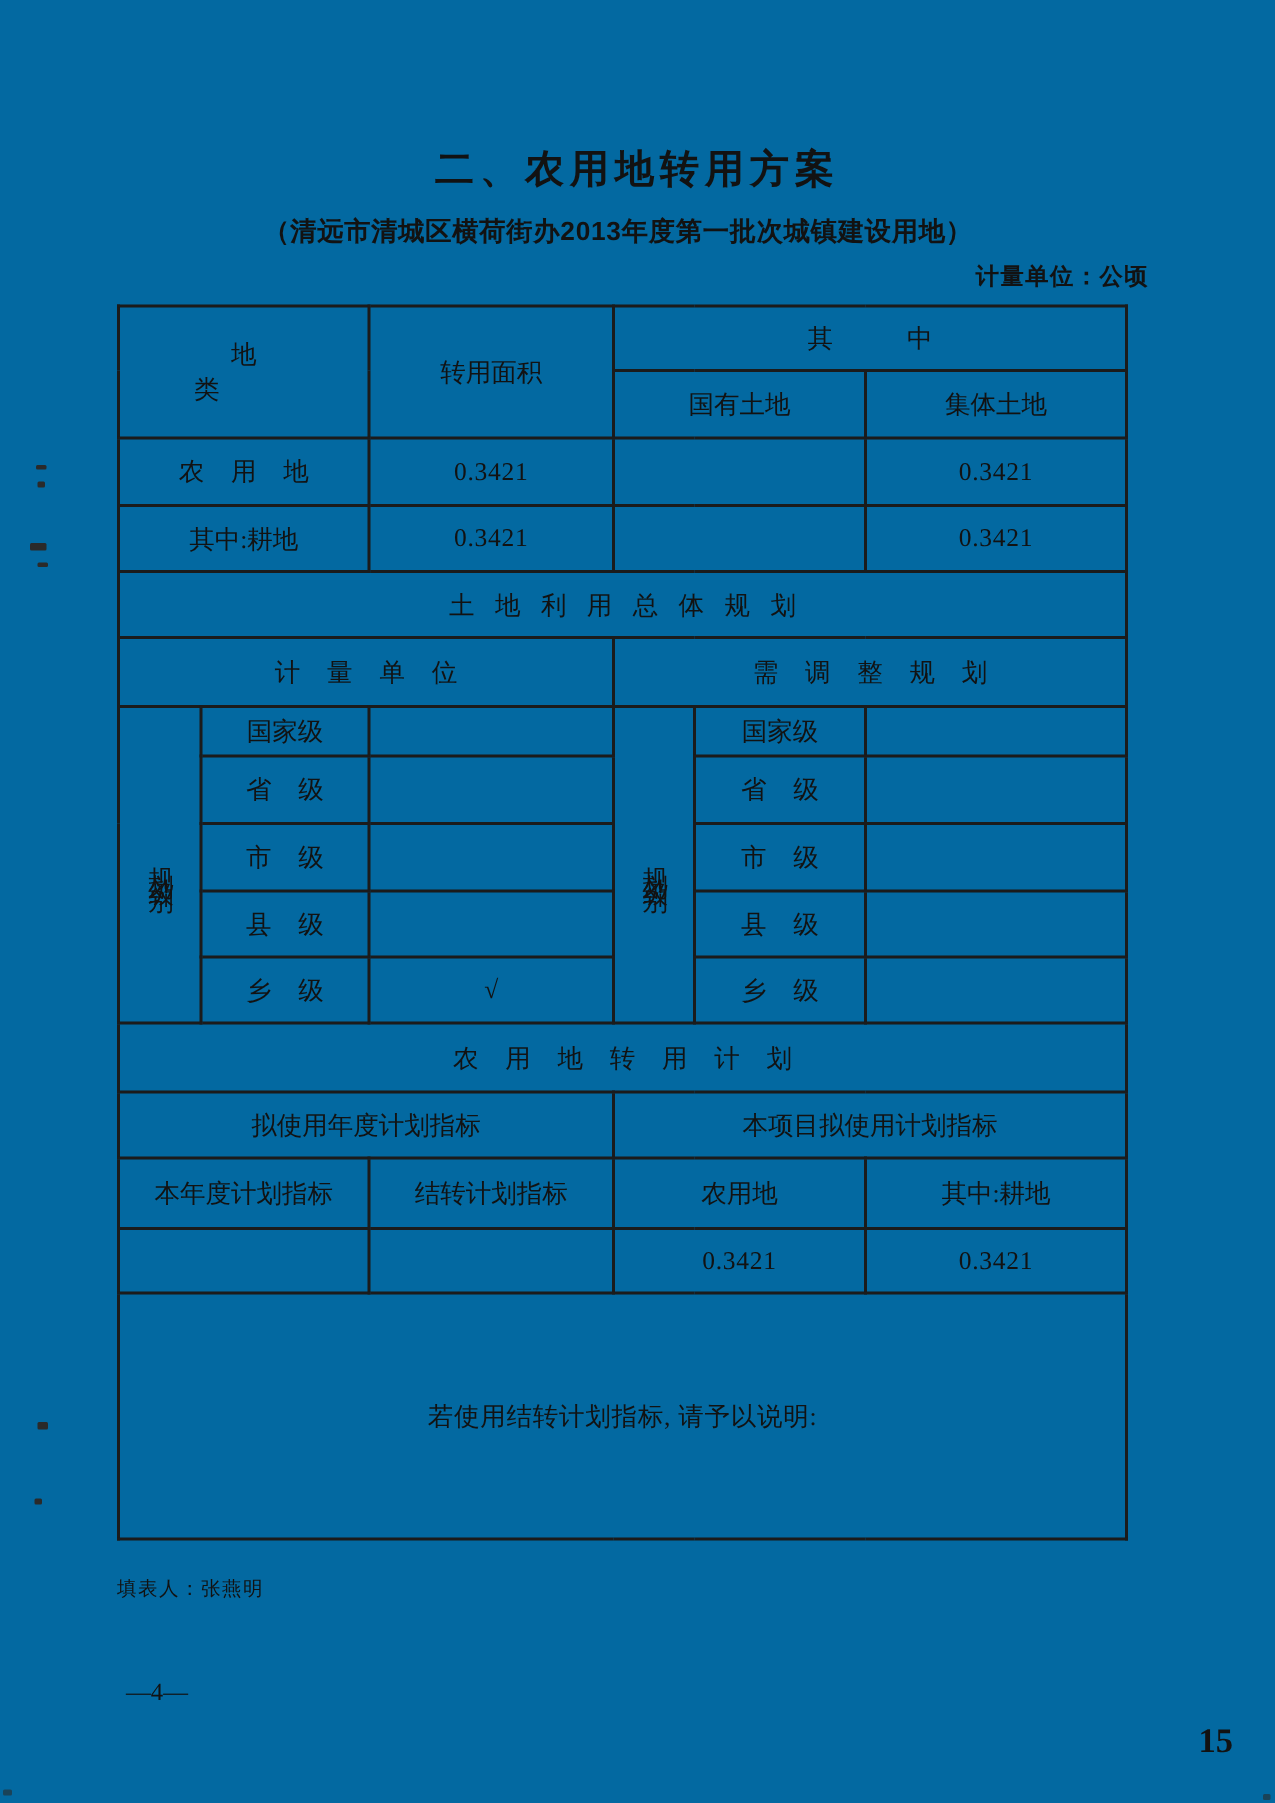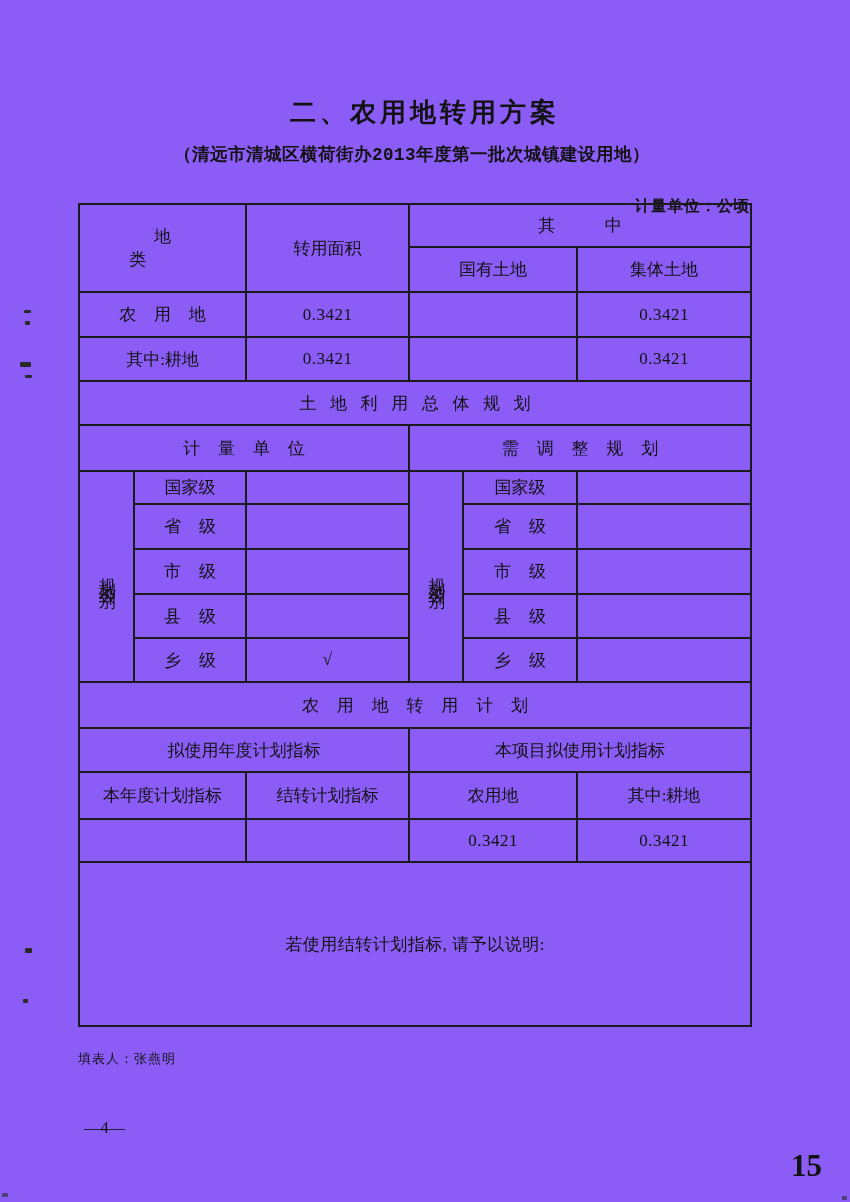--- a/index.html
+++ b/index.html
@@ -4,37 +4,37 @@
 <style>
   * { margin: 0; padding: 0; box-sizing: border-box; }
   html, body { background: #ffffff; }
   body {
     width: 850px; height: 1202px;
     position: relative;
     font-family: "Liberation Serif", "DejaVu Serif", serif;
     color: #121212;
     overflow: hidden;
   }
-  .page { position: absolute; inset: 0; background: #8b5cf6; }
+  .page { position: absolute; inset: 0; background: #0369a1; }
 
   .doc-title {
     position: absolute; top: 95px; left: 0; width: 850px;
     text-align: center;
     font-family: "Liberation Sans", "DejaVu Sans", sans-serif;
     font-weight: 700; font-size: 26px; letter-spacing: 4px;
   }
   .doc-subtitle {
     position: absolute; top: 142px; left: 0; width: 824px;
     text-align: center;
-    font-family: Liberation Mono, monospace;
+    font-family: Liberation Sans, sans-serif;
     font-weight: 700; font-size: 17.5px; letter-spacing: 0.5px;
   }
   .unit-note {
-    position: absolute; top: 174px; right: 100px;
-    font-size: 15.5px; font-weight: 600; letter-spacing: 1px; margin-top: 22px;
+    position: absolute; top: 174px; right: 84px;
+    font-size: 15.5px; font-weight: 600; letter-spacing: 1px;
   }
 
   table.main {
     position: absolute; left: 78px; top: 203px;
     width: 672px;
     border-collapse: collapse;
     table-layout: fixed;
   }
   table.main td {
     border: 2px solid #1b1b1b;
@@ -70,21 +70,21 @@
   .filled-by {
     position: absolute; left: 78px; top: 1050px;
     font-size: 13px; letter-spacing: 1px;
   }
   .page-number {
     position: absolute; left: 84px; top: 1118px;
     font-size: 16.5px;
   }
   .sheet-number {
     position: absolute; right: 28px; top: 1148px;
-    font-size: 31px; font-weight: 600;
+    font-size: 23px; font-weight: 600;
     font-family: "Liberation Serif", "DejaVu Serif", serif;
   }
 
   .artifact { position: absolute; background: #2a2a2a; border-radius: 1px; }
 </style>
 </head>
 <body>
 
 <div class="page">
 

